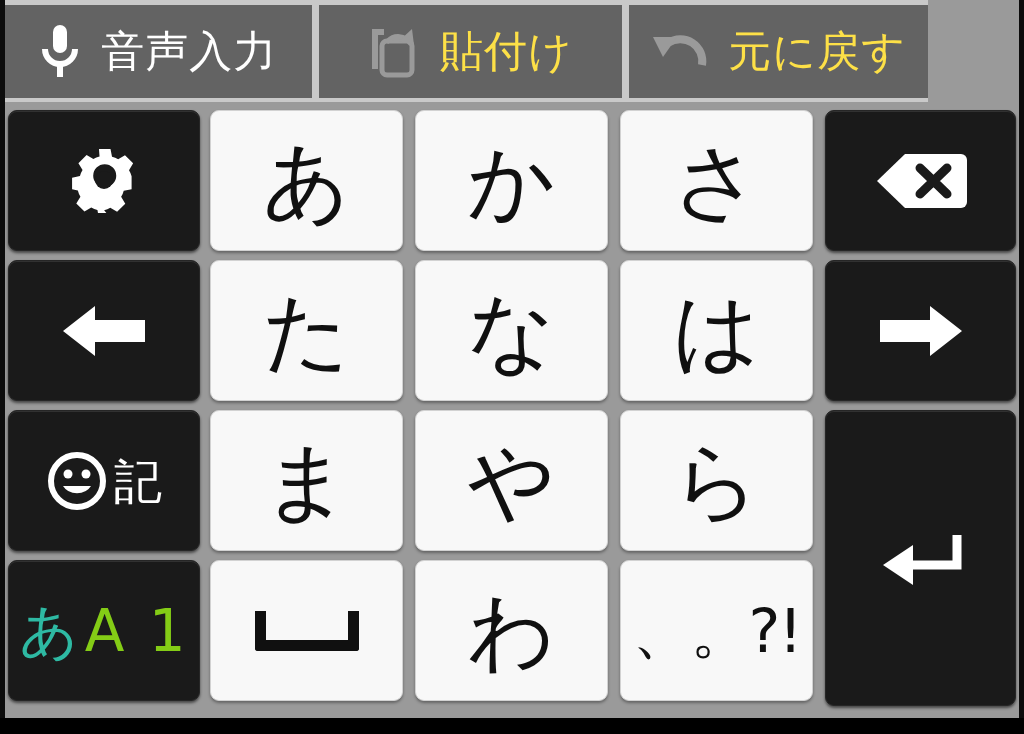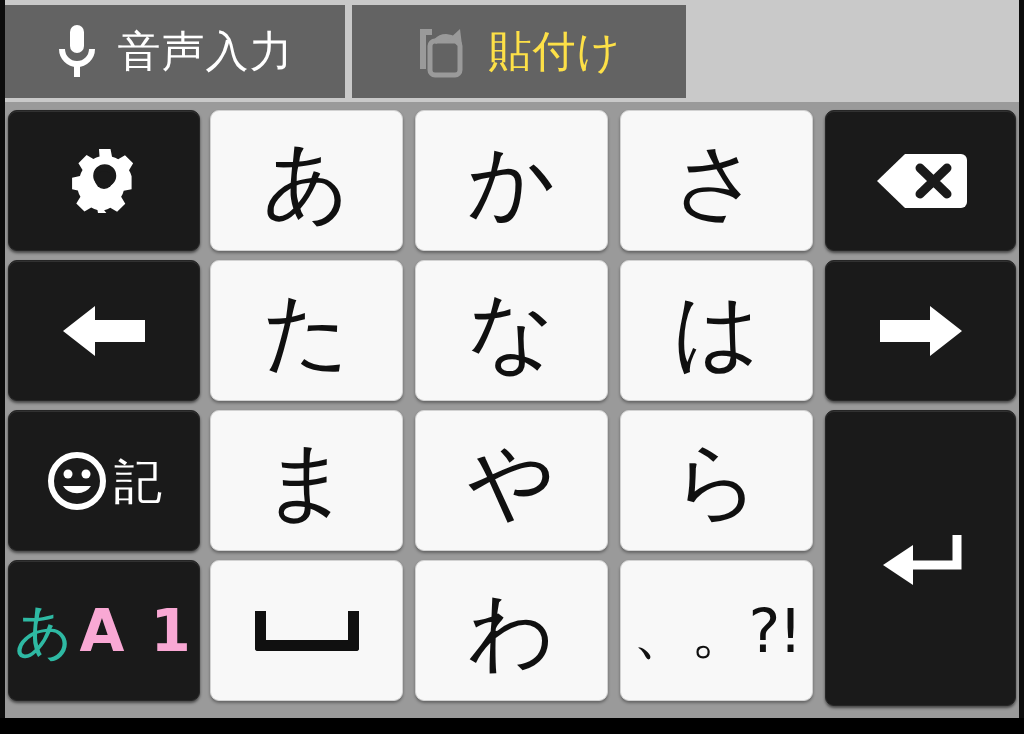--- a/index.html
+++ b/index.html
@@ -42,21 +42,21 @@
     width: 1024px;
     height: 16px;
     background: #000;
     z-index: 6;
   }
 
   
   #toolbar {
     position: absolute;
     left: 0; top: 0;
-    width: 1024px;
+    width: 928px;
     height: 102px;
     background: #c9c9c9;
     display: flex;
     z-index: 2;
   }
   .tool-btn {
     position: relative;
     height: 93px;
     margin-top: 5px;
     background: #636363;
@@ -128,21 +128,21 @@
 
   
   .mode-inner {
     display: flex;
     align-items: center;
     gap: 6px;
     font-size: 58px;
     line-height: 1;
   }
   .mode-active { color: #2eb9a3; font-weight: 500; }
-  .mode-rest   { color: #f9a8d4; font-weight: 700; letter-spacing: 3px; }
+  .mode-rest   { color: #84cc16; font-weight: 400; letter-spacing: 3px; }
 
   
   .emoji-inner {
     display: flex;
     align-items: center;
     gap: 6px;
   }
   .emoji-kanji {
     color: #ffffff;
     font-size: 48px;
@@ -186,20 +186,29 @@
         <svg width="52" height="58" viewBox="0 0 52 58">
           <path d="M4 6 h12 v6 h-6 v34 h-6 z" fill="#9a9a9a" stroke="none"></path>
           <rect x="14" y="18" width="30" height="34" rx="5" fill="none" stroke="#9a9a9a" stroke-width="5"></rect>
           <path d="M20 18 a14 14 0 0 1 22 2" fill="none" stroke="#9a9a9a" stroke-width="5" stroke-linecap="round"></path>
           <path d="M44 6 l2 16 l-15 -4 z" fill="#9a9a9a" stroke="none"></path>
         </svg>
       </span>
       <span class="tool-label">貼付け</span>
     </div>
 
+    <div class="tool-btn undo disabled">
+      <span class="tool-icon">
+        <svg width="58" height="46" viewBox="0 0 58 46">
+          <path d="M18 14 a22 22 0 0 1 34 22" fill="none" stroke="#9a9a9a" stroke-width="8" stroke-linecap="butt"></path>
+          <path d="M3 8 L27 8 L13 28 Z" fill="#9a9a9a" stroke="none"></path>
+        </svg>
+      </span>
+      <span class="tool-label">元に戻す</span>
+    </div>
   </div>
 
   <div id="keygrid">
 
     <div class="key dark" style="left:8px;  top:8px;  width:192px; height:141px;">
       <span>
         <svg width="64" height="64" viewBox="0 0 64 64">
           <path fill="#ffffff" d="M32 20 a12 12 0 1 0 0 24 a12 12 0 1 0 0 -24 z M26 4 h12 l1.6 8.2 a21 21 0 0 1 6.4 2.7 l7.1-4.3 l8.5 8.5 l-4.3 7.1 a21 21 0 0 1 2.7 6.4 L60 34 v12 l-8.2 1.6 a21 21 0 0 1 -2.7 6.4 l4.3 7.1 l-8.5 8.5 l-7.1-4.3 a21 21 0 0 1 -6.4 2.7 L38 76 h-12 l-1.6-8.2 a21 21 0 0 1 -6.4-2.7 l-7.1 4.3 l-8.5-8.5 l4.3-7.1 a21 21 0 0 1 -2.7-6.4 L-2 46 v-12 l8.2-1.6 a21 21 0 0 1 2.7-6.4 l-4.3-7.1 l8.5-8.5 l7.1 4.3 a21 21 0 0 1 6.4-2.7 z" transform="translate(2,-4) scale(0.96)"></path>
           <circle cx="32" cy="31" r="9" fill="#1a1a1a"></circle>
         </svg>

